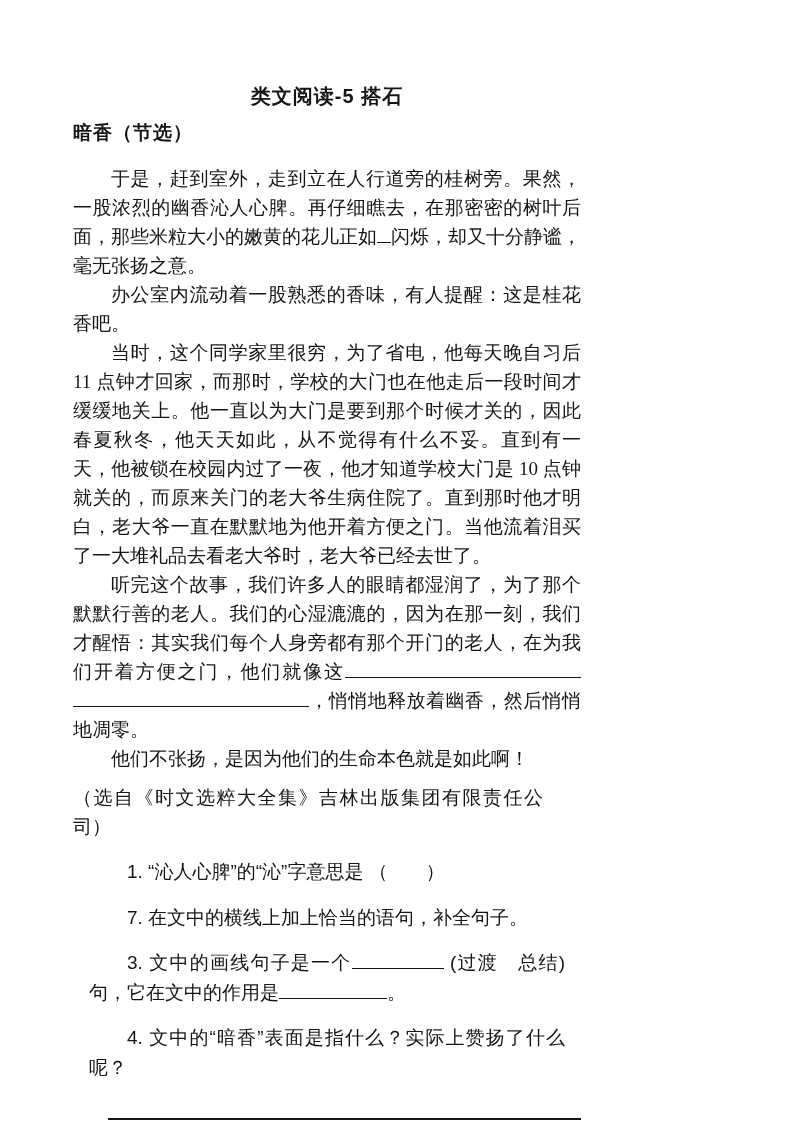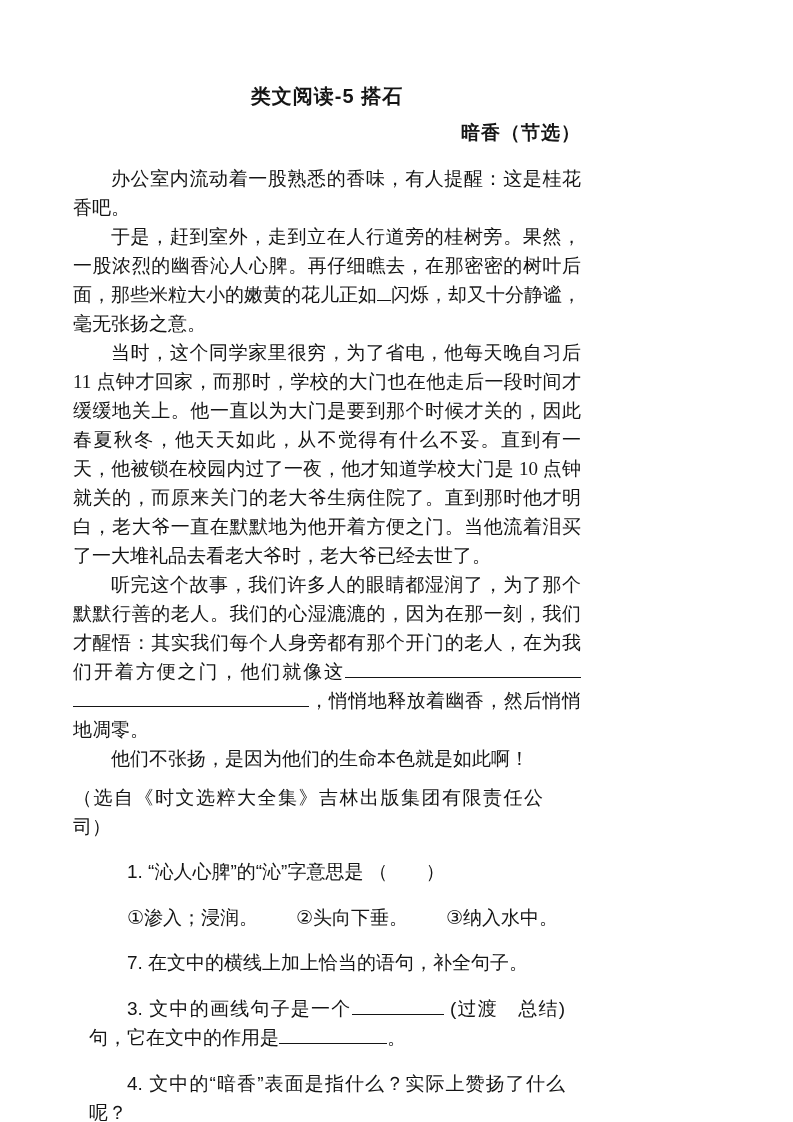--- a/index.html
+++ b/index.html
@@ -22,21 +22,21 @@
     margin: 0 0 13px 0;
     text-align: center;
     font-family: "Liberation Sans", "DejaVu Sans", sans-serif;
     font-weight: bold;
     font-size: 20px;
     line-height: 24px;
     letter-spacing: 1px;
   }
   .doc-subtitle {
     margin: 0 0 19px 0;
-    text-align: right;
+    text-align: left;
     font-family: "Liberation Sans", "DejaVu Sans", sans-serif;
     font-weight: bold;
     font-size: 19px;
     line-height: 24px;
     letter-spacing: 1px;
   }
   .passage p {
     margin: 0;
     font-size: 19px;
     line-height: 29px;
@@ -95,37 +95,36 @@
 </style>
 </head>
 <body>
 
 <div class="page">
 
   <h1 class="doc-title">类文阅读-5 搭石</h1>
   <h2 class="doc-subtitle">暗香（节选）</h2>
 
   <div class="passage">
+    <p><span>于是，赶到室外，走到立在人行道旁的桂树旁。果然，一股浓烈的幽香沁人心脾。再仔细瞧去，在那密密的树叶后面，那些米粒大小的嫩黄的花儿正如</span><span class="blank blank-tiny"></span><span>闪烁，却又十分静谧，毫无张扬之意。</span></p>
+
     <p><span>办公室内流动着一股熟悉的香味，有人提醒：这是桂花香吧。</span></p>
-
-    <p><span>于是，赶到室外，走到立在人行道旁的桂树旁。果然，一股浓烈的幽香沁人心脾。再仔细瞧去，在那密密的树叶后面，那些米粒大小的嫩黄的花儿正如</span><span class="blank blank-tiny"></span><span>闪烁，却又十分静谧，毫无张扬之意。</span></p>
 
 
     <p><span>当时，这个同学家里很穷，为了省电，他每天晚自习后 11 点钟才回家，而那时，学校的大门也在他走后一段时间才缓缓地关上。他一直以为大门是要到那个时候才关的，因此春夏秋冬，他天天如此，从不觉得有什么不妥。直到有一天，他被锁在校园内过了一夜，他才知道学校大门是 10 点钟就关的，而原来关门的老大爷生病住院了。直到那时他才明白，老大爷一直在默默地为他开着方便之门。当他流着泪买了一大堆礼品去看老大爷时，老大爷已经去世了。</span></p>
 
     <p><span>听完这个故事，我们许多人的眼睛都湿润了，为了那个默默行善的老人。我们的心湿漉漉的，因为在那一刻，我们才醒悟：其实我们每个人身旁都有那个开门的老人，在为我们开着方便之门，他们就像这</span><span class="blank blank-long-a"></span><span class="blank blank-long-b"></span><span>，悄悄地释放着幽香，然后悄悄地凋零。</span></p>
 
     <p><span>他们不张扬，是因为他们的生命本色就是如此啊！</span></p>
 
     <p class="attribution">（选自《时文选粹大全集》吉林出版集团有限责任公司）</p>
   </div>
 
   <div class="questions">
     <p>1. “沁人心脾”的“沁”字意思是 （　　）</p>
-    <p>①渗入；浸润。　　②头向下垂。　　③纳入水中。</p>
     <p>7. 在文中的横线上加上恰当的语句，补全句子。</p>
     <p class="q3"><span>3. 文中的画线句子是一个</span><span class="blank q-blank-a"></span><span> (过渡　总结) 句，它在文中的作用是</span><span class="blank q-blank-b"></span><span>。</span></p>
     <p>4. 文中的“暗香”表面是指什么？实际上赞扬了什么呢？</p>
   </div>
 
   <div class="answer-line answer-line-1"></div>
   <div class="answer-line answer-line-2"></div>
 
 
 </div>

